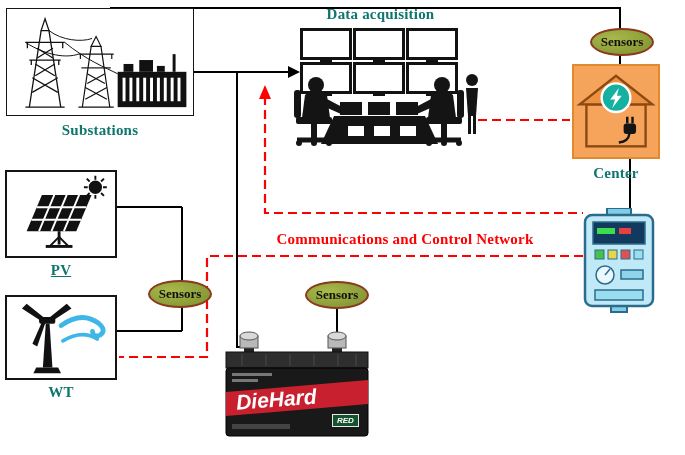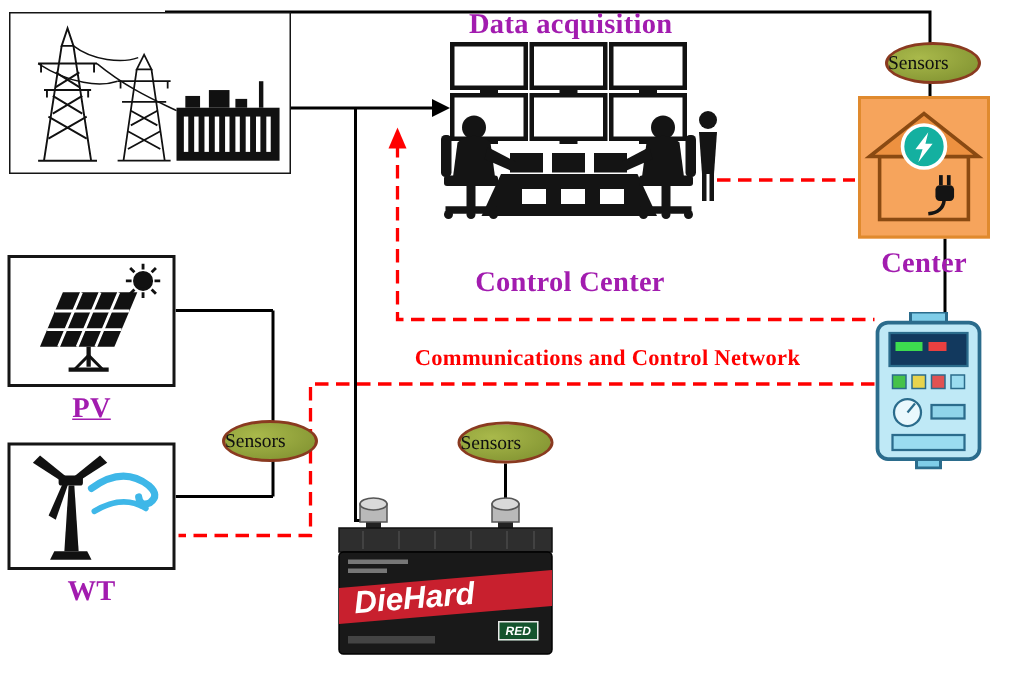--- a/index.html
+++ b/index.html
@@ -2,27 +2,27 @@
 <html><head>
 <meta charset="utf-8">
 <style>
   html,body{margin:0;padding:0;background:#fff;}
   #canvas{position:relative;width:685px;height:455px;background:#fff;overflow:hidden;
           font-family:"Liberation Serif",serif;}
   svg{display:block;}
   #wires{position:absolute;left:0;top:0;z-index:1;}
   .node{position:absolute;box-sizing:border-box;z-index:2;}
   .frame{background:#fff;border:2px solid #151515;}
-  .label{position:absolute;z-index:4;font-weight:bold;font-size:19px;color:#a21caf;
+  .label{position:absolute;z-index:4;font-weight:bold;font-size:15px;color:#0f766e;
          text-align:center;letter-spacing:.2px;}
   .network-label{color:#ff0000;font-size:15px;}
   .sensor{position:absolute;z-index:4;width:64px;height:28px;border-radius:50%;
           background:radial-gradient(ellipse at 35% 35%, #a9b94b, #7d8e2e);
-          border:2px solid #8a3a20;display:flex;align-items:center;
-          font-weight:normal;font-size:13px;color:#101010;box-sizing:border-box;}
+          border:2px solid #8a3a20;display:flex;align-items:center;justify-content:center;
+          font-weight:bold;font-size:13px;color:#101010;box-sizing:border-box;}
   .monitor-wall{position:absolute;left:300px;top:28px;z-index:2;display:grid;
                 grid-template-columns:repeat(3,53px);grid-auto-rows:34px;}
   .monitor{width:46px;height:26px;border:3px solid #121212;background:#ffffff;position:relative;}
   .monitor::after{content:"";position:absolute;left:50%;bottom:-5px;transform:translateX(-50%);
                   width:12px;height:4px;background:#121212;}
   #control-center{position:absolute;left:282px;top:60px;z-index:3;}
   #battery{position:absolute;left:222px;top:326px;width:150px;height:114px;z-index:2;}
   .battery-brand{position:absolute;left:14px;top:60px;width:122px;z-index:3;
                  font-family:"Liberation Sans",sans-serif;font-style:italic;font-weight:bold;
                  font-size:21px;color:#ffffff;transform:rotate(-4.5deg);}
@@ -90,20 +90,21 @@
         <rect x="159" y="70" width="3" height="24" fill="#fff"></rect>
         <rect x="166" y="70" width="3" height="24" fill="#fff"></rect>
         <rect x="173" y="70" width="3" height="24" fill="#fff"></rect>
         <rect x="118" y="56" width="10" height="8" fill="#111"></rect>
         <rect x="134" y="52" width="14" height="12" fill="#111"></rect>
         <rect x="152" y="58" width="8" height="6" fill="#111"></rect>
         <rect x="168" y="46" width="3" height="18" fill="#111"></rect>
       </g>
     </svg>
   </div>
+  <div class="label" style="left:16px;top:122px;width:168px;">Substations</div>
 
   <div class="label" style="left:298px;top:6px;width:165px;">Data acquisition</div>
   <div class="monitor-wall">
     <div class="monitor"></div>
     <div class="monitor"></div>
     <div class="monitor"></div>
     <div class="monitor"></div>
     <div class="monitor"></div>
     <div class="monitor"></div>
   </div>
@@ -142,21 +143,20 @@
         <circle cx="162" cy="83" r="3"></circle>
         <circle cx="177" cy="83" r="3"></circle>
     </g>
     <g fill="#141414">
       <circle cx="190" cy="20" r="6"></circle>
       <path d="M184,28 L196,28 L194,56 L186,56 Z"></path>
       <rect x="186" y="56" width="3" height="18"></rect>
       <rect x="191" y="56" width="3" height="18"></rect>
     </g>
   </svg>
-  <div class="label" style="left:300px;top:178px;width:160px;">Control Center</div>
 
   <div class="node" id="loads-box" style="left:572px;top:64px;width:88px;height:95px;">
     <svg width="84" height="91" viewBox="0 0 88 95">
       <rect x="13" y="40" width="62" height="44" fill="#f6a45c" stroke="#8a4a12" stroke-width="2.5"></rect>
       <polygon points="6,40 44,10 82,40" fill="#ed9140" stroke="#8a4a12" stroke-width="2.5"></polygon>
       <circle cx="44" cy="33" r="15" fill="#14b0a0" stroke="#ffffff" stroke-width="2.5"></circle>
       <polygon points="47,23 38,35 43,35 40,44 50,31 45,31" fill="#ffffff"></polygon>
       <g>
         <rect x="52" y="60" width="13" height="11" rx="3" fill="#141414"></rect>
         <rect x="54.5" y="53" width="2.6" height="7" fill="#141414"></rect>

